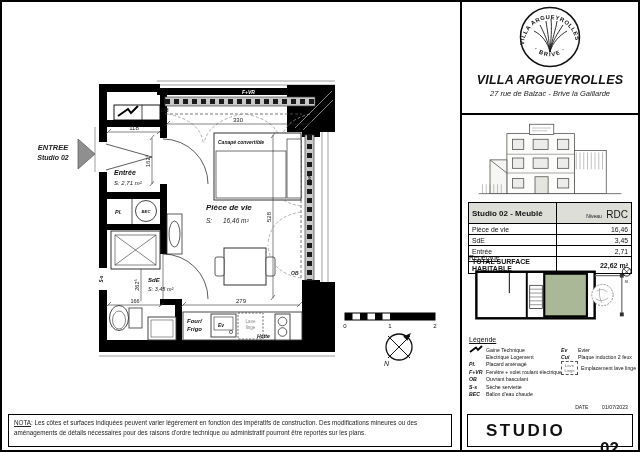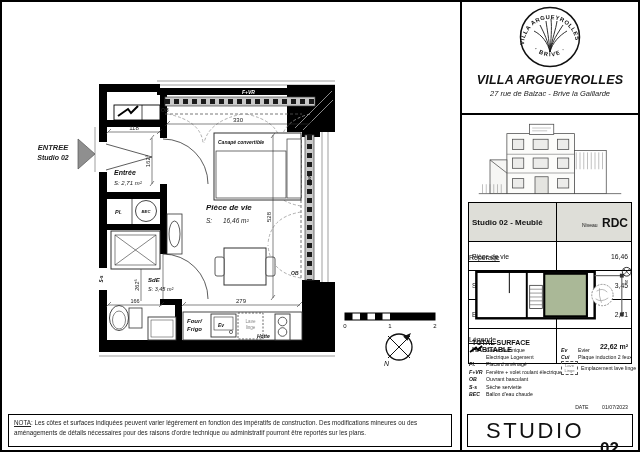--- a/index.html
+++ b/index.html
@@ -19,48 +19,48 @@
   .rp{position:absolute;left:458px;top:0;bottom:0;width:178px;border-left:2px solid #000;box-sizing:border-box;}
   .logo-sec{position:absolute;left:0;top:0;width:100%;height:113px;border-bottom:2px solid #000;
             box-sizing:border-box;text-align:center;}
   .logo-sec svg{margin-top:3px;}
   .rp-title{font-weight:bold;font-style:italic;font-size:12.5px;letter-spacing:.2px;margin-top:0px;}
   .rp-sub{font-style:italic;font-size:7.5px;margin-top:2px;color:#222;}
   .photo-sec{position:absolute;left:0;top:113px;width:100%;height:84px;display:flex;
              justify-content:center;align-items:flex-end;}
   .table-sec{position:absolute;left:6px;right:6px;top:200px;}
   .tbl{width:100%;border-collapse:collapse;border:1.5px solid #000;table-layout:fixed;}
-  .tbl td{padding:10px 3px;vertical-align:middle;}
+  .tbl td{padding:1px 3px;vertical-align:middle;}
   .tbl .c2{border-left:1px solid #000;width:42%;text-align:right;}
   .tbl tr{border-top:0.8px solid #000;}
   .hd td{background:#deded8;height:12px;}
   .hd .hl{font-weight:bold;font-size:8px;}
   .niv-l{font-size:5px;}
-  .niv-v{font-weight:bold;font-size:12px;}
+  .niv-v{font-weight:normal;font-size:10px;}
   .rw td{font-size:6.8px;height:8px;}
   .tot td{font-weight:bold;font-size:7px;border-top:1.2px solid #000;height:10px;}
   .sec-title{font-size:7px;text-decoration:underline;color:#111;}
   .reperage-sec{position:absolute;left:7px;right:5px;top:252px;}
   .reperage-sec svg{margin-top:3px;}
   .legend-sec{position:absolute;left:7px;right:4px;top:334px;height:66px;}
   .lg-cols{position:relative;margin-top:3px;height:56px;}
   .lg-left{position:absolute;left:0;top:0;width:108px;}
   .lg-right{position:absolute;left:92px;top:0;right:0;}
   .lg-row{display:flex;align-items:center;height:7.4px;}
   .lg-abbr{width:17px;flex:0 0 17px;font-style:italic;font-weight:bold;font-size:5.2px;}
   .lg-lab{font-size:5.2px;white-space:nowrap;}
   .ll-box{width:17px;flex:0 0 17px;border:1px dashed #555;font-size:4.2px;color:#777;
           text-align:center;line-height:1.2;margin-right:3px;box-sizing:border-box;padding:1px 0;}
   .lg-row.tall{height:14px;}
   .date-row{position:absolute;right:10px;top:402px;font-size:5.2px;color:#222;}
   .date-row .dl{margin-right:12px;}
   .tblock{position:absolute;left:5px;right:5px;top:412px;height:33px;border:1.5px solid #000;
           box-sizing:border-box;display:flex;align-items:center;justify-content:space-between;
           padding:0 13px 0 18px;}
-  .tb-type{font-size:22px;font-weight:normal;letter-spacing:2.5px;}
+  .tb-type{font-size:17px;font-weight:bold;letter-spacing:2.5px;}
   .tb-num{font-size:17px;font-weight:bold;margin-top:37px;}
 </style>
 </head>
 <body>
 
 <div class="page">
 
   <svg class="plan-svg" width="458" height="452" viewBox="0 0 458 452">
 
     <g stroke="#777" stroke-width="0.7" fill="none">

